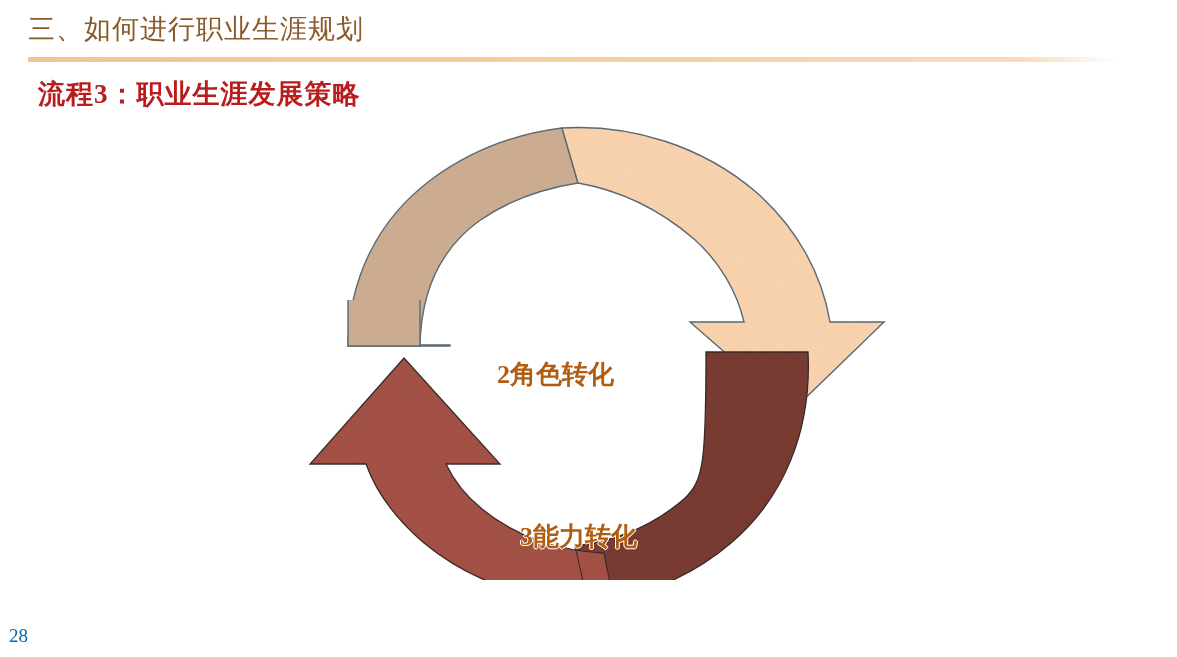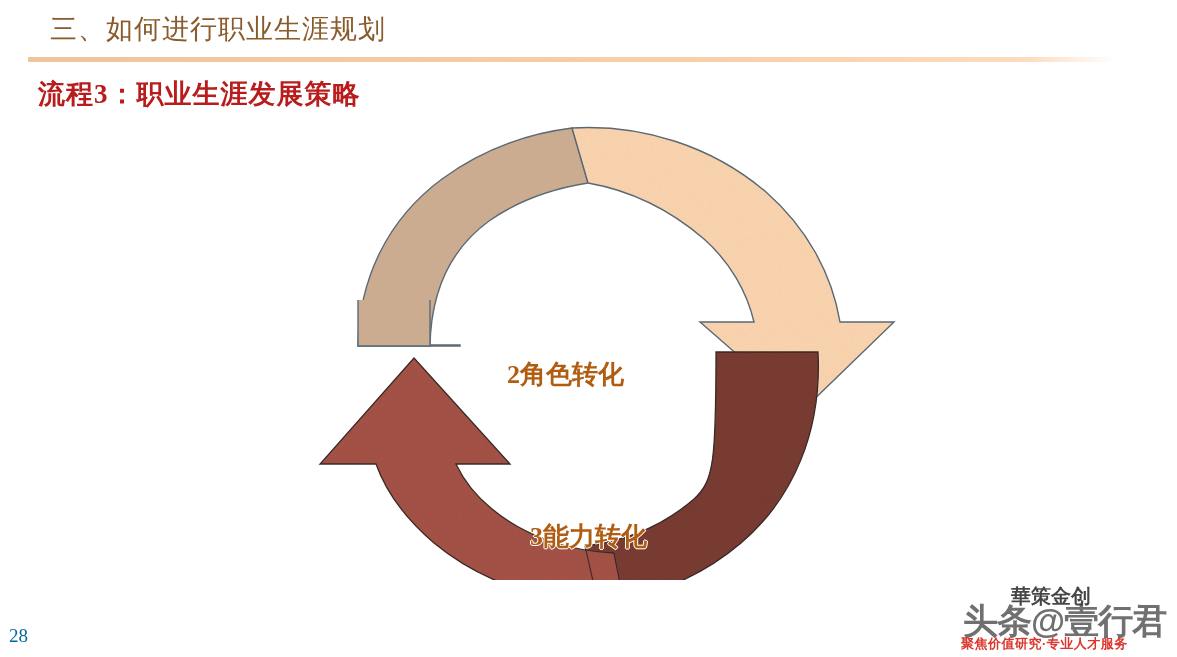--- a/index.html
+++ b/index.html
@@ -31,21 +31,20 @@
     position: absolute;
     left: 28px;
     top: 12px;
     font-size: 27px;
     line-height: 34px;
     letter-spacing: 1px;
     color: #8a5a2b;
     font-weight: 400;
     white-space: nowrap;
     font-family: Liberation Serif, serif;
-    margin-left: 22px;
   }
 
   .title-divider {
     position: absolute;
     left: 28px;
     top: 57px;
     width: 1088px;
     height: 5px;
     background: linear-gradient(to right, #f0c49a 0%, #f7cfa6 60%, #fbdcc0 92%, #ffffff 100%);
     border-radius: 1px;
@@ -60,21 +59,21 @@
     letter-spacing: 1px;
     color: #b91c1c;
     font-weight: bold;
     white-space: nowrap;
     font-family: "Liberation Serif", "DejaVu Serif", serif;
   }
 
   
   .diagram {
     position: absolute;
-    left: 10px;
+    left: 0;
     top: 100px;
     width: 931px;
     height: 480px;
   }
   .diagram svg {
     display: block;
   }
 
   .cycle-label {
     position: absolute;
@@ -241,21 +240,14 @@
       <path d="M 575 446 L 588 503" fill="none" stroke="#3a2a26" stroke-width="1.1"></path>
     </svg>
 
     <div class="cycle-label label-role">2角色转化</div>
 
     <div class="cycle-label label-ability">3能力转化</div>
   </div>
 
   <div class="page-number">28</div>
 
-  <div class="watermark">
-    <div class="wm-layer">
-      <div class="wm-logo-top">華策金创</div>
-      <div class="wm-brand">头条@壹行君</div>
-      <div class="wm-tagline">聚焦价值研究·专业人才服务</div>
-    </div>
-  </div>
 
 </div>
 
 </body></html>

